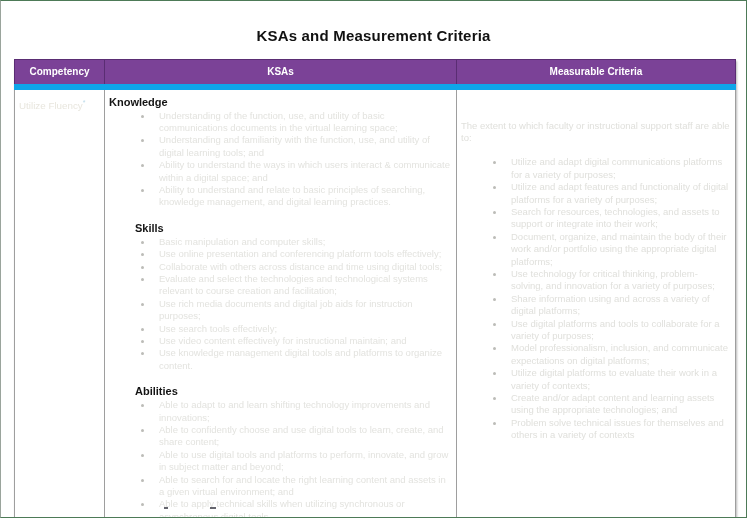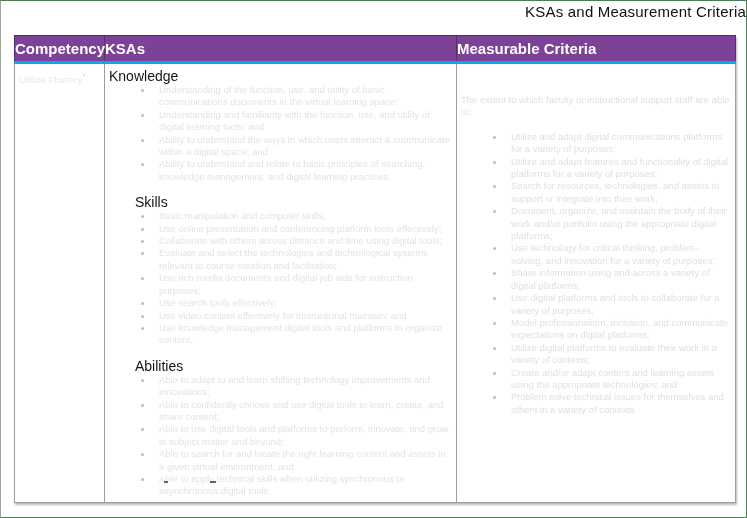--- a/index.html
+++ b/index.html
@@ -16,43 +16,43 @@
   body{font-family:"Liberation Sans","DejaVu Sans",sans-serif;}
   .page{
     width:747px;height:518px;
     border:1px solid #4d7a57;
     border-left-color:#9aa49c;
     background:#fff;
     overflow:hidden;
     position:relative;
   }
   .doc-title{
-    text-align:right;
+    text-align:center;
     font-size:15px;
-    font-weight:normal;
+    font-weight:bold;
     color:#111;
-    margin-top:2px;
+    margin-top:26px;
     letter-spacing:.2px;
   }
   table.ksa-table{
     border-collapse:collapse;
     table-layout:fixed;
     width:721px;
     margin:15px 0 0 13px;
     box-shadow:1px 2px 2px rgba(0,0,0,0.28);
   }
   table.ksa-table th{
     background:var(--purple);
     color:#fff;
-    font-size:15px;
+    font-size:10px;
     font-weight:bold;
     height:27px;
-    text-align:left;
+    text-align:center;
     border:1px solid var(--purple-dark);
-    border-bottom:3px solid #0ea5e9;
+    border-bottom:6px solid #0ea5e9;
     vertical-align:middle;
   }
   table.ksa-table{border:1px solid var(--border-gray);}
   table.ksa-table td{
     border:1px solid var(--cell-border);
     vertical-align:top;
     background:#fff;
   }
   .col-competency{width:90px;}
   .col-ksas{width:352px;}
@@ -67,22 +67,22 @@
     color:#e8e6de;
     font-size:9.8px;
     padding-top:1px;
   }
   .competency-label sup{
     color:#b9d9e8;
     font-size:7px;
   }
   .section-heading{
     color:#141414;
-    font-weight:normal;
-    font-size:14px;
+    font-weight:bold;
+    font-size:11px;
     line-height:13px;
   }
   .section + .section .section-heading{margin-top:13px;margin-left:26px;}
   .section ul, .criteria-list{
     list-style:disc;
     margin:1px 0 0 0;
     padding-left:44px;
     color:var(--faded);
   }
   .section ul li, .criteria-list li{

